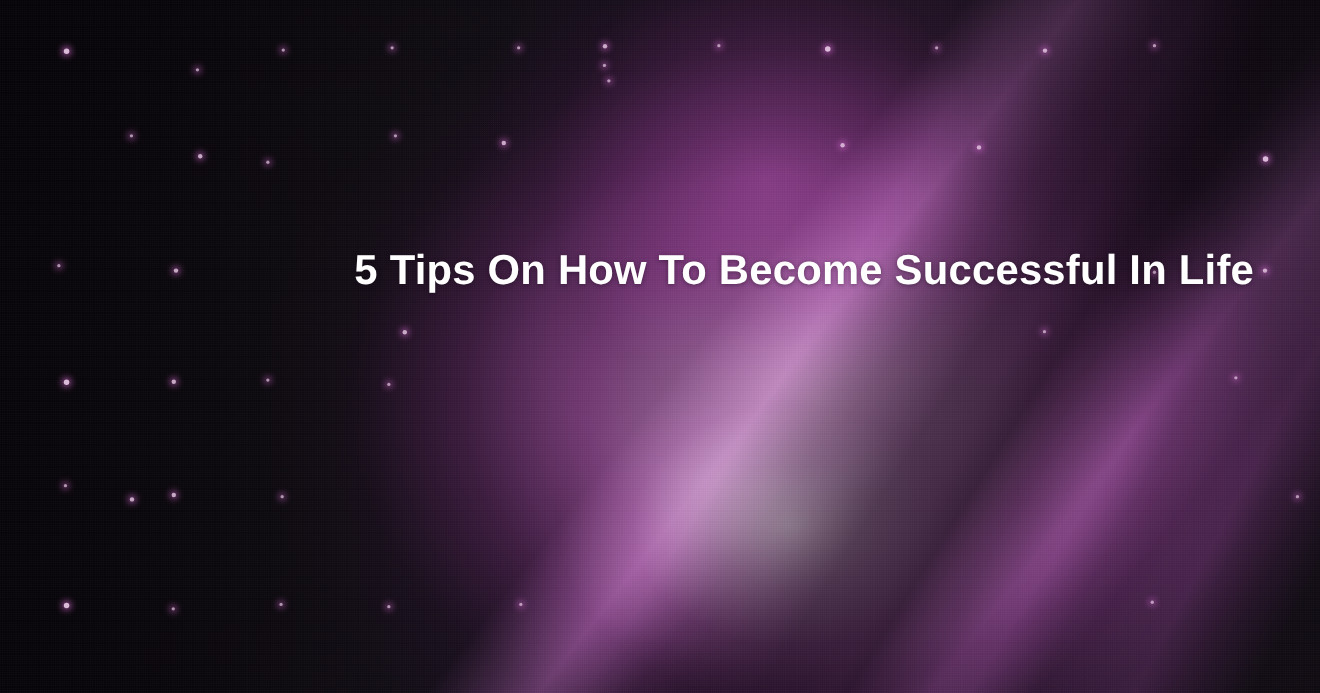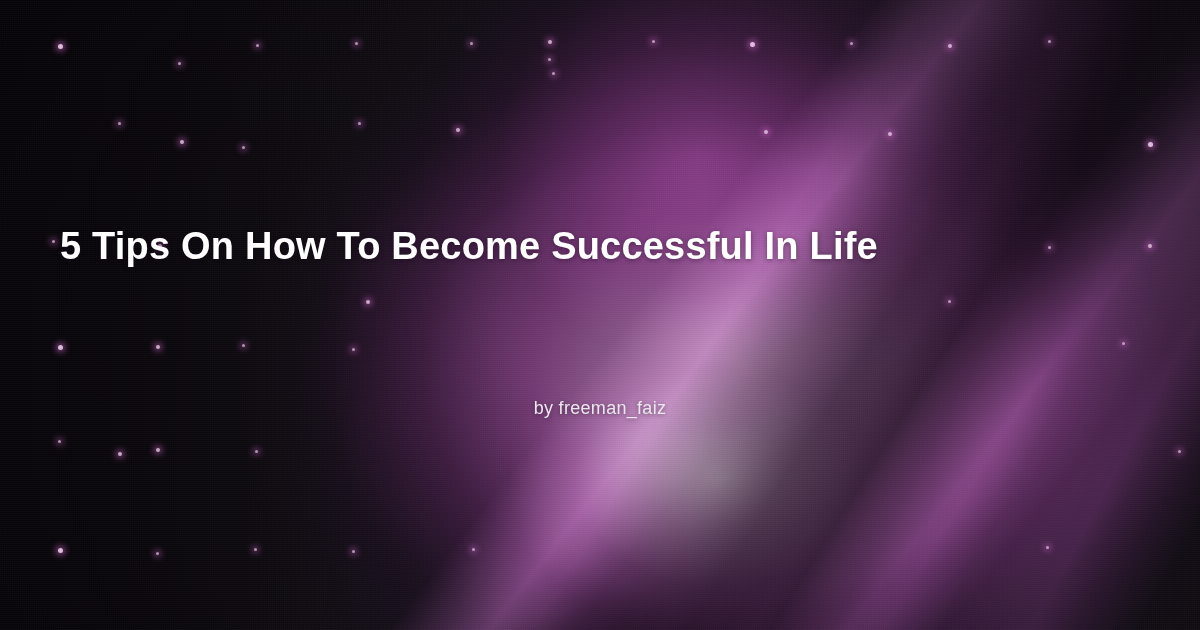--- a/index.html
+++ b/index.html
@@ -153,21 +153,21 @@
     display: flex;
     flex-direction: column;
     align-items: center;
   }
 
   #title {
     position: absolute;
     top: 198px;
     left: 0;
     right: 0;
-    text-align: left;
+    text-align: right;
     font-size: 38px;
     font-weight: bold;
     letter-spacing: 0.2px;
     color: #ffffff;
     line-height: 46px;
     padding: 0 60px;
     box-sizing: border-box;
     text-shadow: 0 1px 5px rgba(20,6,24,0.45);
   }
 
@@ -239,16 +239,15 @@
       <div class="star" style="left: 1178px; top: 450px; width: 3px; height: 3px; opacity: 0.75;"></div>
       <div class="star" style="left: 472px; top: 548px; width: 3px; height: 3px; opacity: 0.75;"></div>
       <div class="star" style="left: 178px; top: 62px; width: 3px; height: 3px; opacity: 0.75;"></div>
       <div class="star" style="left: 764px; top: 130px; width: 4px; height: 4px; opacity: 0.85;"></div>
       <div class="star" style="left: 888px; top: 132px; width: 4px; height: 4px; opacity: 0.85;"></div>
     </div>
   <div class="bg-layer" id="bg-grain"></div>
 
   <div id="content">
     <h1 id="title">5 Tips On How To Become Successful In Life</h1>
-    <div id="byline">by freeman_faiz</div>
   </div>
 
 </div>
 
 </body></html>

